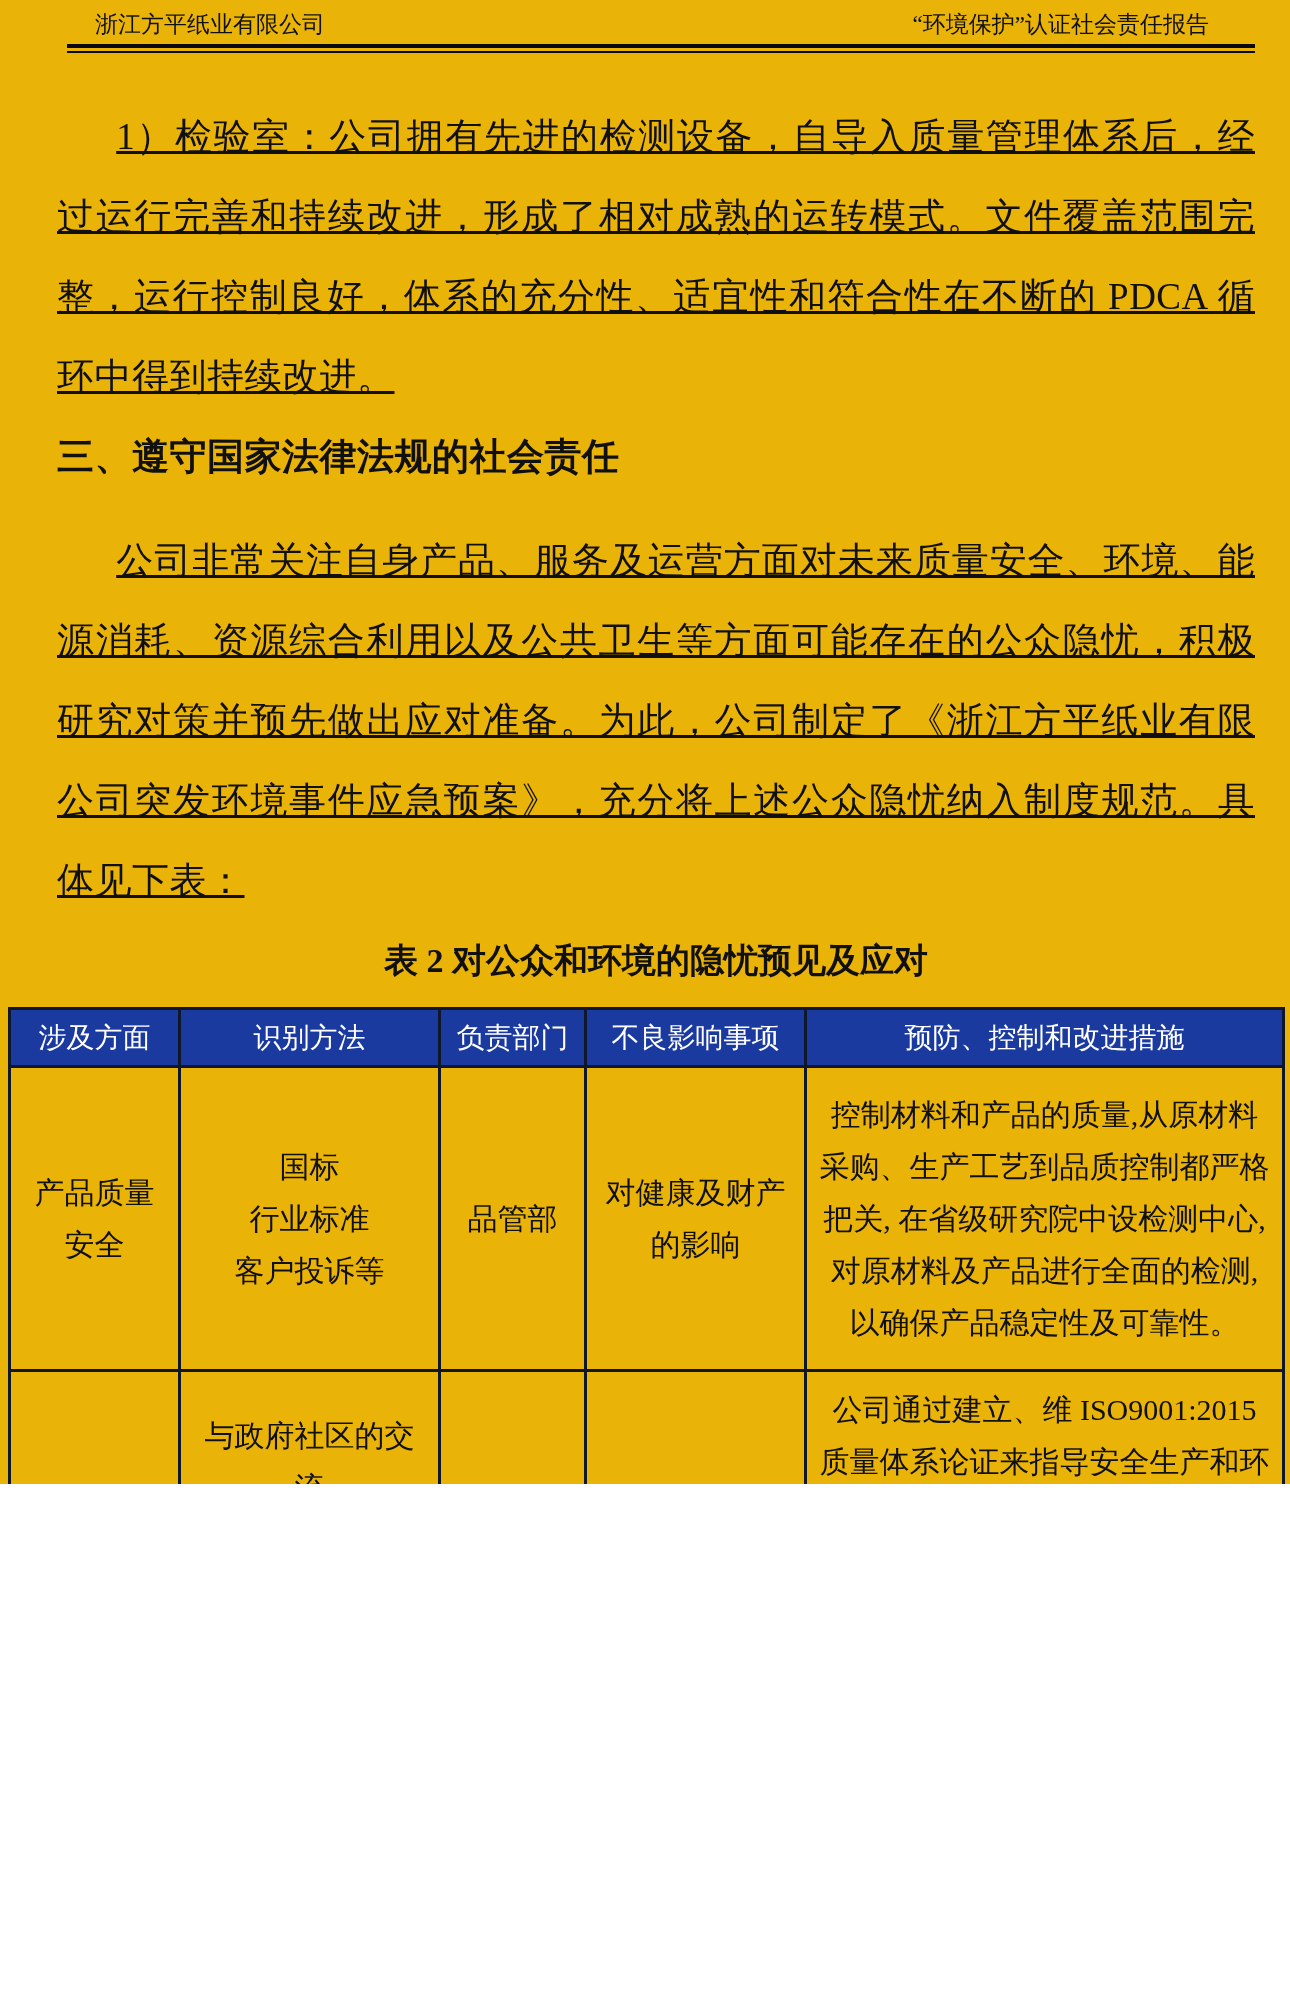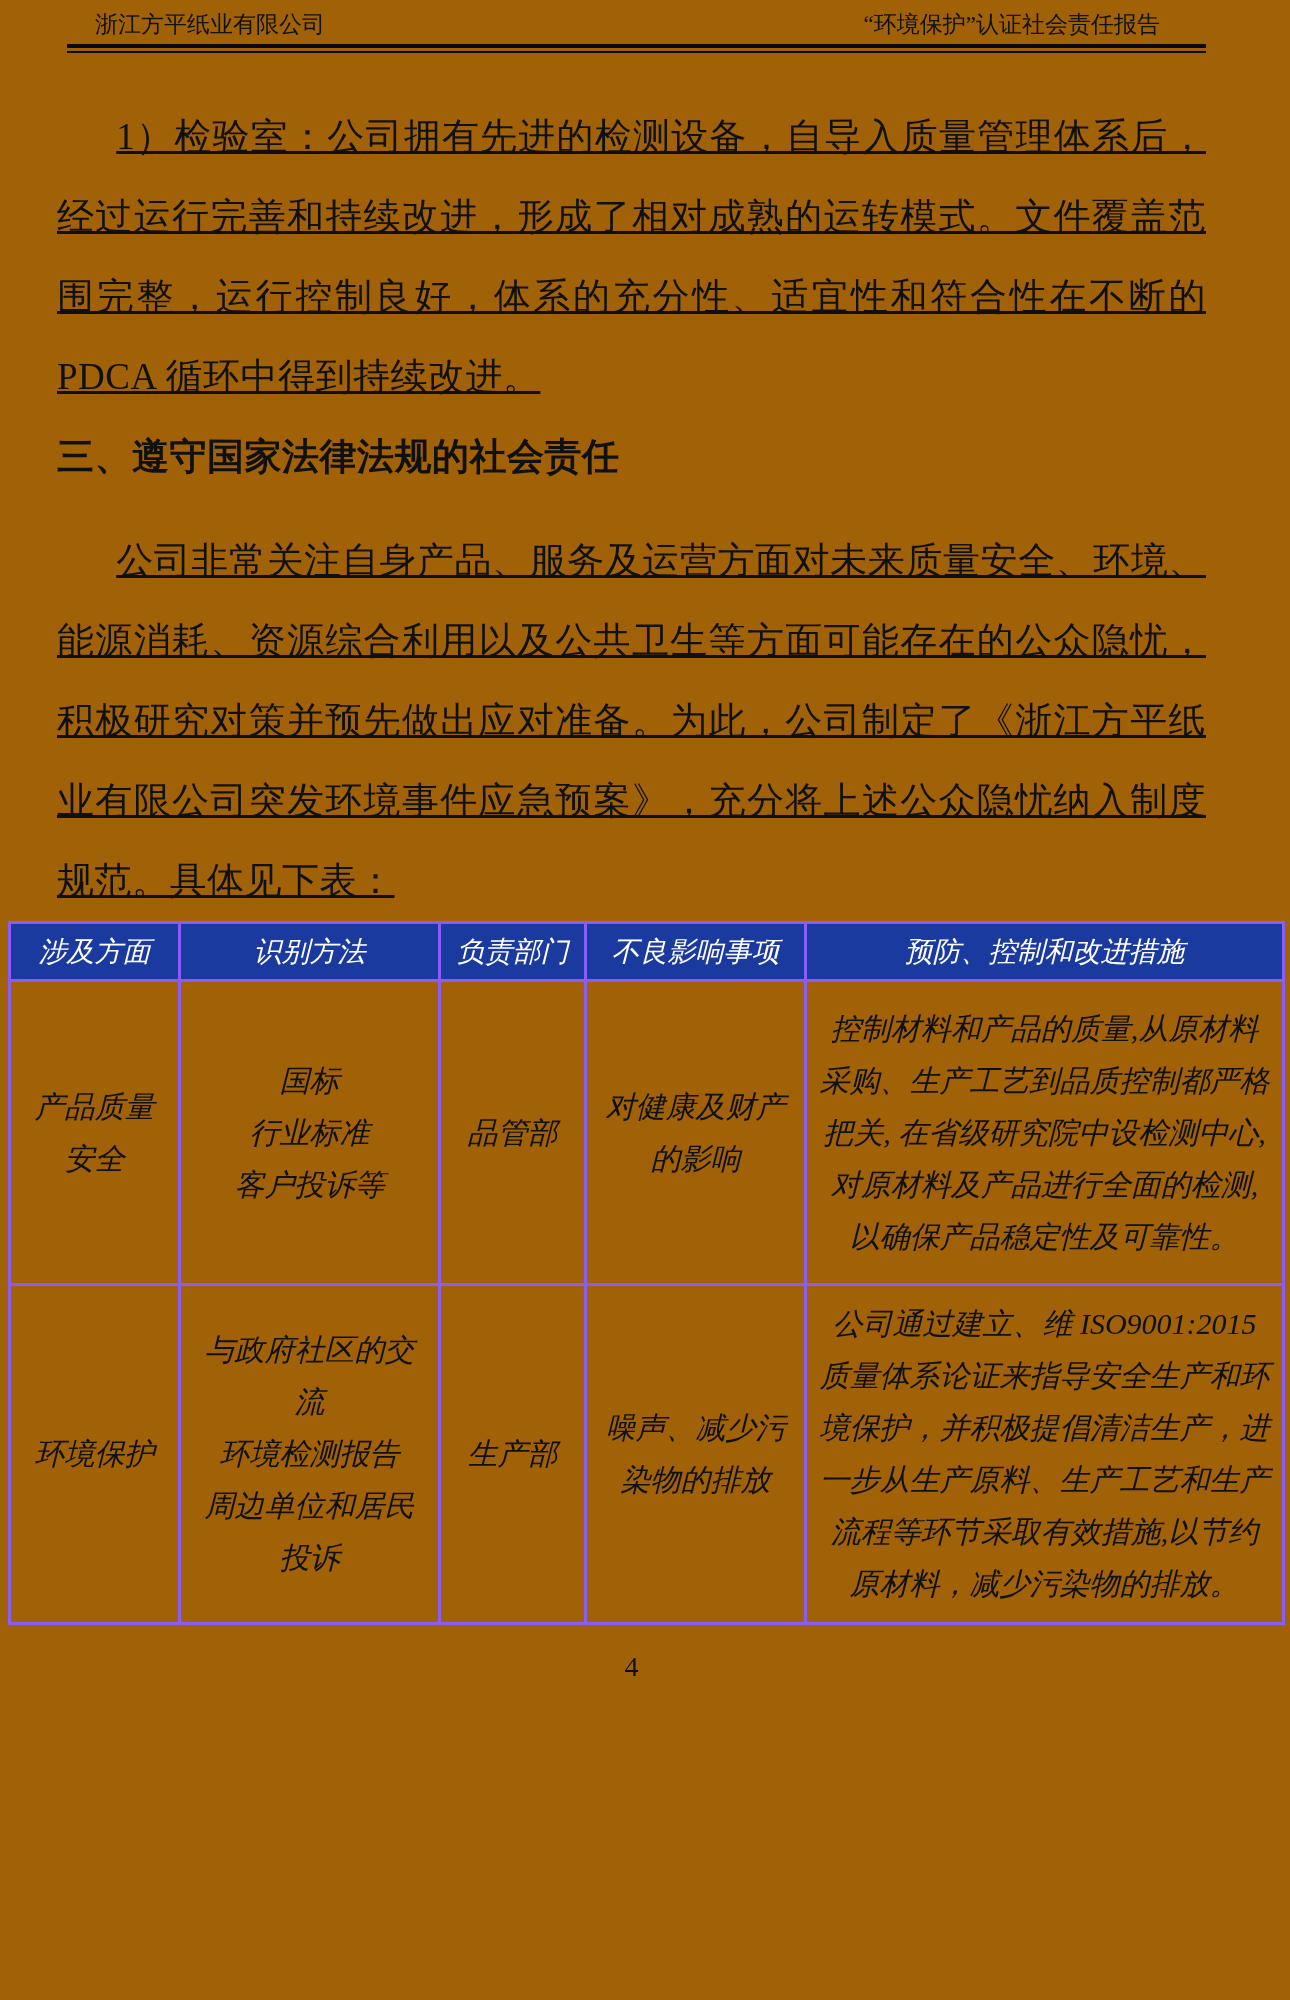--- a/index.html
+++ b/index.html
@@ -1,23 +1,23 @@
 <!DOCTYPE html>
 <html lang="zh" style="--thead-bg: #1B3AA0; --thead-fg: #FFFFFF;"><head>
 <meta charset="utf-8">
 <style>
   html, body { margin: 0; padding: 0; background: #ffffff; }
   .page {
     position: relative;
     width: 1290px;
-    height: 2000px;
+    height: 1484px;
     box-sizing: border-box;
     margin: 0 auto;
-    padding: 8px 84px 0 57px;
-    background: #a16207;
+    padding: 8px 35px 0 57px;
+    background: #eab308;
     color: #101010;
     font-family: "Liberation Serif", "DejaVu Serif", serif;
     overflow: hidden;
   }
   .page-header {
     display: flex;
     justify-content: space-between;
     align-items: flex-end;
     font-size: 23px;
     line-height: 30px;
@@ -55,21 +55,21 @@
     line-height: 48px;
   }
   table.resp-table {
     border-collapse: collapse;
     table-layout: fixed;
     width: 1274px;
     margin-left: -49px;
     font-size: 30px;
   }
   table.resp-table th,
-  table.resp-table td { border: 3px solid #8b5cf6; box-sizing: border-box; font-style: italic; }
+  table.resp-table td { border: 3px solid #0f172a; box-sizing: border-box; }
   table.resp-table thead th {
     background: var(--thead-bg, #1B3AA0);
     color: var(--thead-fg, #ffffff);
     font-weight: normal;
     font-size: 28px;
     height: 58px;
     text-align: center;
     padding: 2px 4px;
   }
   table.resp-table td {
@@ -98,20 +98,21 @@
   <div class="page-header">
     <span>浙江方平纸业有限公司</span>
     <span>“环境保护”认证社会责任报告</span>
   </div>
   <div class="header-rule"></div>
 
   <div class="content">
     <p class="para indent first">1）检验室：公司拥有先进的检测设备，自导入质量管理体系后，经过运行完善和持续改进，形成了相对成熟的运转模式。文件覆盖范围完整，运行控制良好，体系的充分性、适宜性和符合性在不断的 PDCA 循环中得到持续改进。</p>
     <p class="section-heading">三、遵守国家法律法规的社会责任</p>
     <p class="para indent after-heading">公司非常关注自身产品、服务及运营方面对未来质量安全、环境、能源消耗、资源综合利用以及公共卫生等方面可能存在的公众隐忧，积极研究对策并预先做出应对准备。为此，公司制定了《浙江方平纸业有限公司突发环境事件应急预案》，充分将上述公众隐忧纳入制度规范。具体见下表：</p>
+    <p class="table-caption">表 2 对公众和环境的隐忧预见及应对</p>
 
     <table class="resp-table">
       <colgroup>
         <col style="width:170px">
         <col style="width:260px">
         <col style="width:146px">
         <col style="width:220px">
         <col style="width:478px">
       </colgroup>
       <thead>

